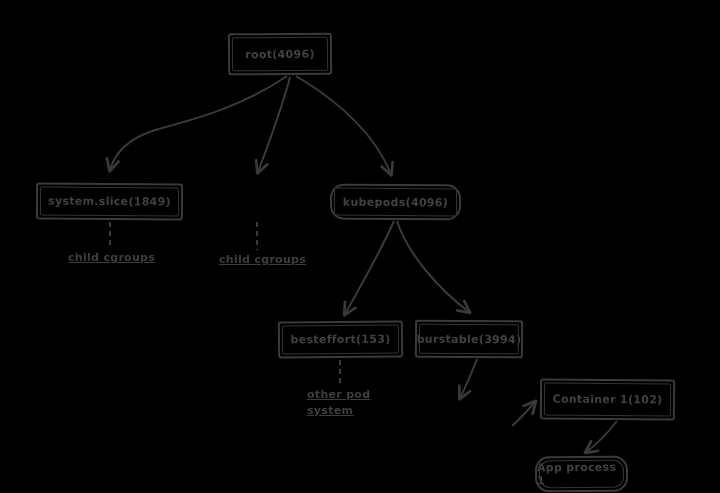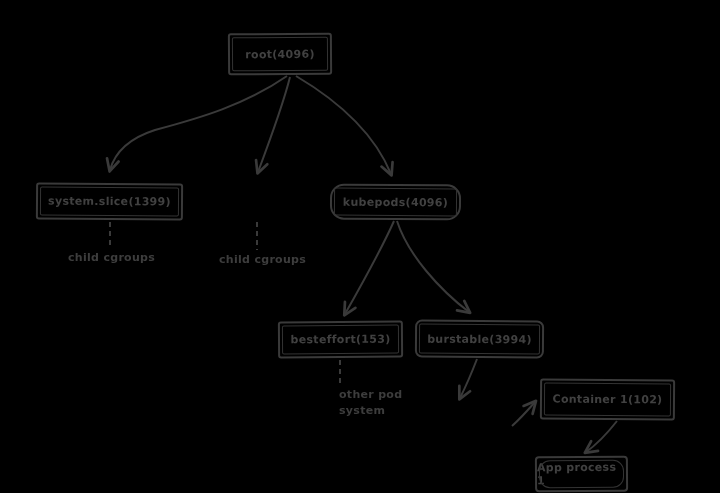--- a/index.html
+++ b/index.html
@@ -28,44 +28,45 @@
     color:#414141;
     font-size:11px; font-weight:700; letter-spacing:.3px;
     box-sizing:border-box;
     background:#000000;
   }
   .node::before{
     content:""; position:absolute; inset:2px;
     border:1px solid #333333; border-radius:2px;
     pointer-events:none;
   }
-  .node.rounded{ border-radius:4px; }
+  .node.rounded{ border-radius:14px; }
   .node.rounded::before{ border-radius:11px; }
   .tilt-l{ transform:rotate(-0.4deg); }
   .tilt-r{ transform:rotate(0.4deg); }
   .annotation{
     position:absolute;
     color:#3d3d3d;
     font-size:11px; font-weight:700; letter-spacing:.3px;
     line-height:16px;
     white-space:nowrap;
+    text-decoration:underline;
   }
   
   #n-root        { left:228px; top:33px;  width:104px; height:42px; }
   #n-system      { left:36px;  top:183px; width:147px; height:37px; }
   #n-user        { left:195px; top:184px; width:125px; height:36px; }
   #n-kubepods    { left:330px; top:184px; width:131px; height:36px;border-radius:14px; }
   #n-besteffort  { left:278px; top:321px; width:125px; height:37px; }
-  #n-burstable   { left:415px; top:320px; width:129px; height:38px;border-radius:7px; }
+  #n-burstable   { left:415px; top:320px; width:108px; height:38px; }
   #n-poda        { left:400px; top:402px; width:110px; height:40px; }
   #n-container   { left:540px; top:379px; width:135px; height:41px; }
   #n-appprocess  { left:535px; top:456px; width:93px;  height:36px; }
   #a-child1      { left:68px;  top:250px; }
   #a-child2      { left:219px; top:252px; }
-  #a-otherpod    { left:307px; top:387px;margin-left:32px; }
+  #a-otherpod    { left:307px; top:387px; }
 </style>
 </head>
 <body>
 
 <div class="canvas">
 
   <svg class="edges" viewBox="0 0 720 493" xmlns="http://www.w3.org/2000/svg">
     <defs>
       <marker id="arrow" viewBox="0 0 12 12" refX="9" refY="6" markerWidth="9" markerHeight="9" orient="auto-start-reverse">
         <path d="M2,2 L10,6 L2,10" fill="none" stroke="#3a3a3a" stroke-width="1.8" stroke-linecap="round" stroke-linejoin="round"></path>
@@ -91,21 +92,21 @@
     <path d="M 110,222 L 110,247" fill="none" stroke="#3a3a3a" stroke-width="2" stroke-dasharray="5 4"></path>
     <path d="M 257,222 L 257,250" fill="none" stroke="#3a3a3a" stroke-width="2" stroke-dasharray="5 4"></path>
     <path d="M 340,360 L 340,386" fill="none" stroke="#3a3a3a" stroke-width="2" stroke-dasharray="5 4"></path>
   </svg>
 
   <div class="node tilt-l" id="n-root">
     <span>root(4096)</span>
   </div>
 
   <div class="node tilt-r" id="n-system">
-    <span>system.slice(1399)</span>
+    <span>system.slice(1849)</span>
   </div>
 
 
   <div class="node tilt-r" id="n-kubepods">
     <span>kubepods(4096)</span>
   </div>
 
   <div class="node tilt-l" id="n-besteffort">
     <span>besteffort(153)</span>
   </div>

